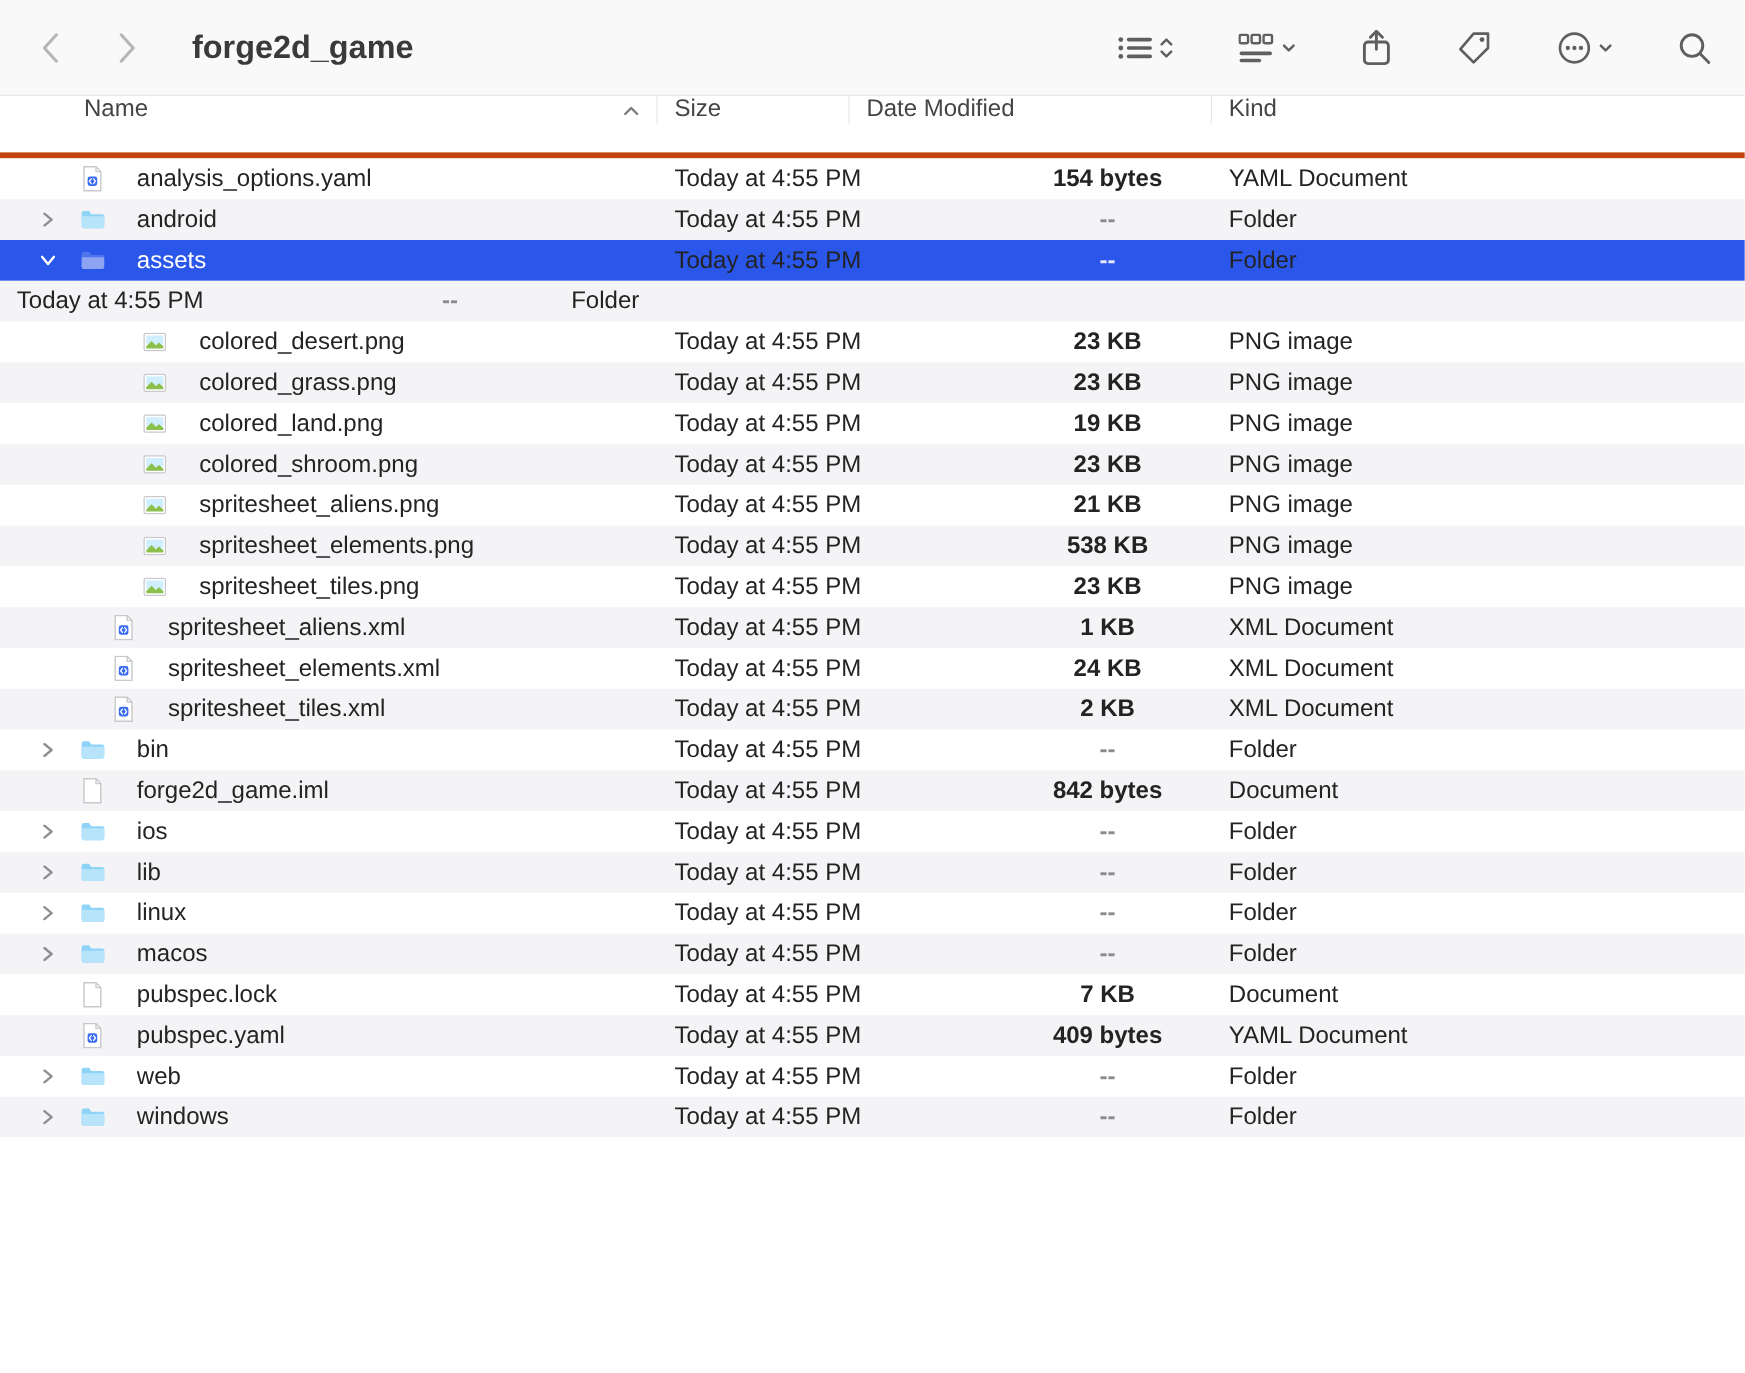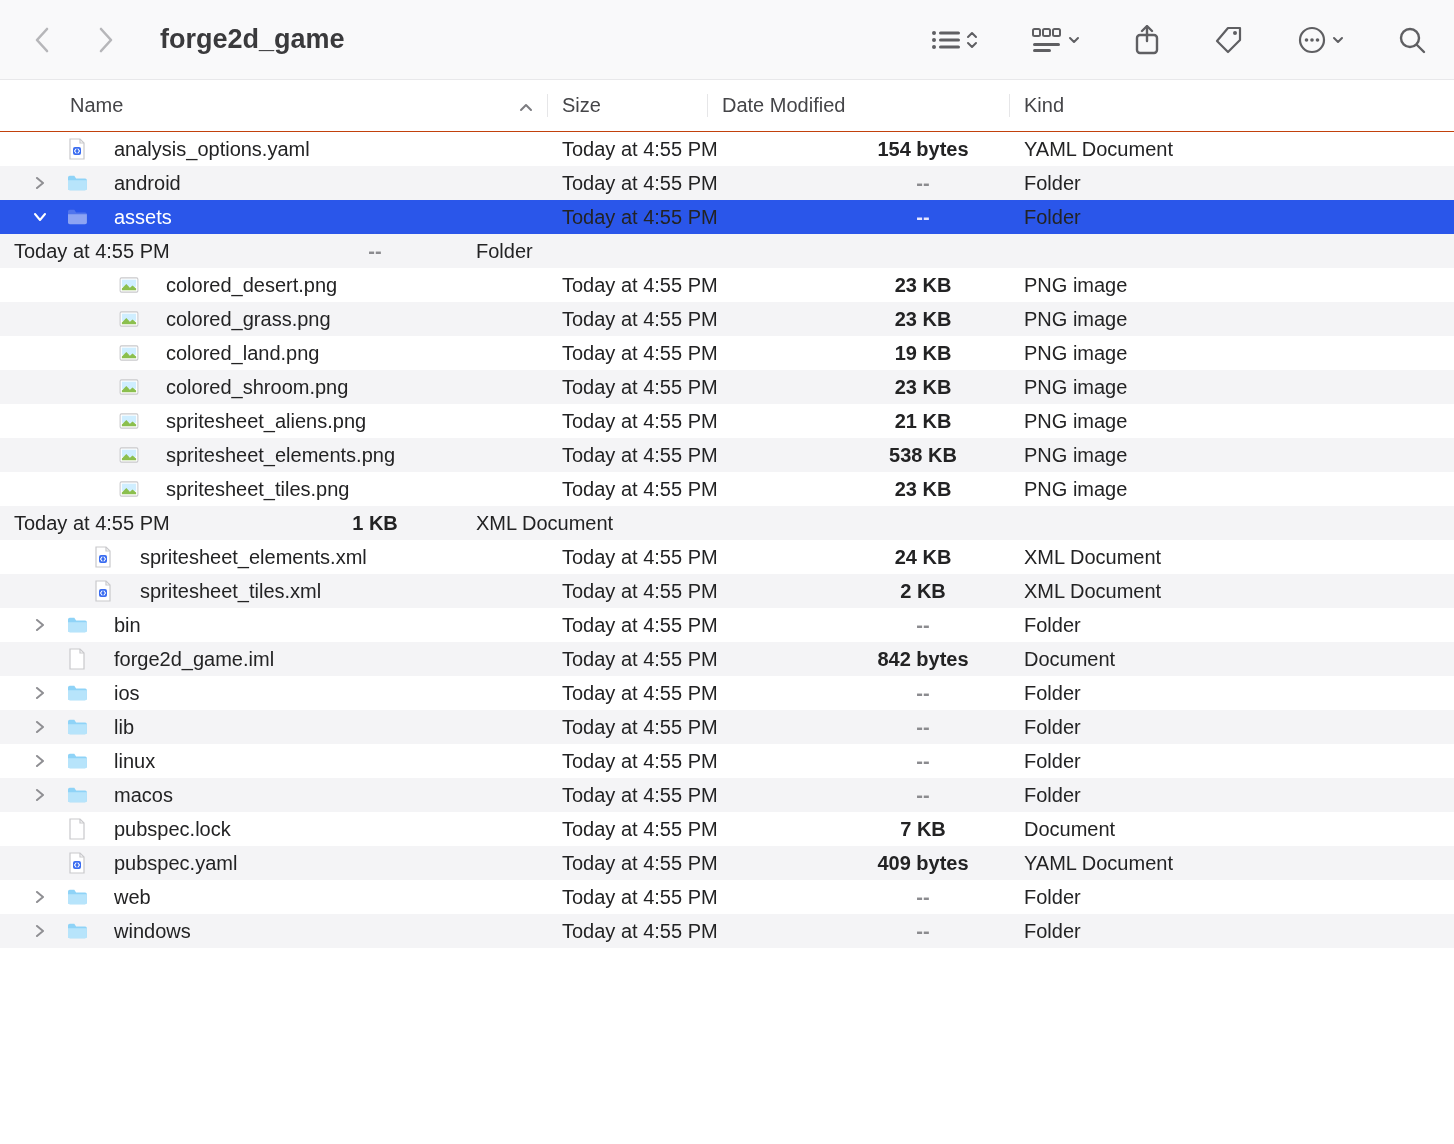--- a/index.html
+++ b/index.html
@@ -19,22 +19,22 @@
   .nav-arrow { width: 28px; height: 28px; display:flex; align-items:center; justify-content:center; color:#b6b6b9; cursor:pointer; }
   .title { font-size: 27px; font-weight: 700; color:#3a3a3c; margin-left: 10px;}
   .toolbar-right { display:flex; align-items:center; gap: 54px; color:#5a5a5d; }
   .tb-btn { display:flex; align-items:center; justify-content:center; gap:6px; cursor:pointer; color:#5f5f62; }
   .tb-btn svg { display:block; }
 
   
   .header-row {
     display:flex;
     height: 52px;
-    border-bottom: 1px solid #c2410c;
-    align-items: center;
+    border-bottom: 5px solid #c2410c;
+    align-items: flex-start;
     font-size: 20px;
     color:#454548;
     background:#ffffff;
   }
   .hcell { display:flex; align-items:center; padding: 0 14px; border-right:1px solid #e6e6e8; position:relative; }
   .hcell:last-child { border-right:none; }
   .hname { width:548px; padding-left: 70px; justify-content:space-between; }
   .hdate { width:302px; }
   .hsize { width:160px; }
   .hkind { flex:1; }
@@ -350,204 +350,217 @@
     <path d="M3 13 L8 8 L12 12 L15 9.5 L19 13 L19 15 L3 15 Z" fill="#8bbf4e"></path>
   </svg>
         </div>
         <span class="label">spritesheet_tiles.png</span>
       </div>
       <div class="cell-date">Today at 4:55 PM</div>
       <div class="cell-size">23 KB</div>
       <div class="cell-kind">PNG image</div>
     </div>
     <div class="row stripe-even">
-      <div class="cell-date">Today at 4:55 PM</div>
-      <div class="cell-size">1 KB</div>
-      <div class="cell-kind">XML Document</div>
-    </div>
-    <div class="row stripe-odd">
       <div class="cell-name">
         <div class="indent-pad" style="width: 40px;"></div>
         <div class="disclosure blank"></div>
         <div class="icon">
           <svg class="file-svg" viewBox="0 0 18 22">
     <path d="M2 1 L12 1 L16 5 L16 21 L2 21 Z" fill="#ffffff" stroke="#c9c9cc" stroke-width="1.2"></path>
     <path d="M12 1 L12 5 L16 5" fill="none" stroke="#c9c9cc" stroke-width="1.2"></path>
     <rect x="5" y="9" width="8" height="8" rx="2" fill="#3a6cf0"></rect>
     <path d="M8 11 L6.5 13 L8 15 M10 11 L11.5 13 L10 15" stroke="#ffffff" stroke-width="1.1" fill="none" stroke-linecap="round" stroke-linejoin="round"></path>
   </svg>
         </div>
-        <span class="label">spritesheet_elements.xml</span>
-      </div>
-      <div class="cell-date">Today at 4:55 PM</div>
-      <div class="cell-size">24 KB</div>
+        <span class="label">spritesheet_aliens.xml</span>
+      </div>
+      <div class="cell-date">Today at 4:55 PM</div>
+      <div class="cell-size">1 KB</div>
       <div class="cell-kind">XML Document</div>
     </div>
-    <div class="row stripe-even">
+    <div class="row stripe-odd">
       <div class="cell-name">
         <div class="indent-pad" style="width: 40px;"></div>
         <div class="disclosure blank"></div>
         <div class="icon">
           <svg class="file-svg" viewBox="0 0 18 22">
     <path d="M2 1 L12 1 L16 5 L16 21 L2 21 Z" fill="#ffffff" stroke="#c9c9cc" stroke-width="1.2"></path>
     <path d="M12 1 L12 5 L16 5" fill="none" stroke="#c9c9cc" stroke-width="1.2"></path>
     <rect x="5" y="9" width="8" height="8" rx="2" fill="#3a6cf0"></rect>
     <path d="M8 11 L6.5 13 L8 15 M10 11 L11.5 13 L10 15" stroke="#ffffff" stroke-width="1.1" fill="none" stroke-linecap="round" stroke-linejoin="round"></path>
   </svg>
         </div>
-        <span class="label">spritesheet_tiles.xml</span>
-      </div>
-      <div class="cell-date">Today at 4:55 PM</div>
-      <div class="cell-size">2 KB</div>
+        <span class="label">spritesheet_elements.xml</span>
+      </div>
+      <div class="cell-date">Today at 4:55 PM</div>
+      <div class="cell-size">24 KB</div>
       <div class="cell-kind">XML Document</div>
     </div>
-    <div class="row stripe-odd">
-      <div class="cell-name">
-        <div class="indent-pad" style="width: 14px;"></div>
-        <div class="disclosure">
-          <svg width="10" height="12" viewBox="0 0 10 12">
-            <path d="M2 1 L8 6 L2 11" stroke="#8f8f93" stroke-width="2" fill="none" stroke-linecap="round" stroke-linejoin="round"></path>
-          </svg>
-        </div>
-        <div class="icon">
-          <svg class="folder-svg" viewBox="0 0 24 20">
-    <path d="M2 4 Q2 2 4 2 L9 2 L11 5 L21 5 Q23 5 23 7 L23 16 Q23 18 21 18 L4 18 Q2 18 2 16 Z" fill="#8fd3f7"></path>
-    <path d="M2 7 L23 7 L23 16 Q23 18 21 18 L4 18 Q2 18 2 16 Z" fill="#b7e4fb"></path>
-  </svg>
-        </div>
-        <span class="label">bin</span>
-      </div>
-      <div class="cell-date">Today at 4:55 PM</div>
-      <div class="cell-size muted">--</div>
-      <div class="cell-kind">Folder</div>
-    </div>
-    <div class="row stripe-even">
-      <div class="cell-name">
-        <div class="indent-pad" style="width: 14px;"></div>
-        <div class="disclosure blank"></div>
-        <div class="icon">
-          <svg class="file-svg" viewBox="0 0 18 22">
-    <path d="M2 1 L12 1 L16 5 L16 21 L2 21 Z" fill="#ffffff" stroke="#c9c9cc" stroke-width="1.2"></path>
-    <path d="M12 1 L12 5 L16 5" fill="none" stroke="#c9c9cc" stroke-width="1.2"></path>
-  </svg>
-        </div>
-        <span class="label">forge2d_game.iml</span>
-      </div>
-      <div class="cell-date">Today at 4:55 PM</div>
-      <div class="cell-size">842 bytes</div>
-      <div class="cell-kind">Document</div>
-    </div>
-    <div class="row stripe-odd">
-      <div class="cell-name">
-        <div class="indent-pad" style="width: 14px;"></div>
-        <div class="disclosure">
-          <svg width="10" height="12" viewBox="0 0 10 12">
-            <path d="M2 1 L8 6 L2 11" stroke="#8f8f93" stroke-width="2" fill="none" stroke-linecap="round" stroke-linejoin="round"></path>
-          </svg>
-        </div>
-        <div class="icon">
-          <svg class="folder-svg" viewBox="0 0 24 20">
-    <path d="M2 4 Q2 2 4 2 L9 2 L11 5 L21 5 Q23 5 23 7 L23 16 Q23 18 21 18 L4 18 Q2 18 2 16 Z" fill="#8fd3f7"></path>
-    <path d="M2 7 L23 7 L23 16 Q23 18 21 18 L4 18 Q2 18 2 16 Z" fill="#b7e4fb"></path>
-  </svg>
-        </div>
-        <span class="label">ios</span>
-      </div>
-      <div class="cell-date">Today at 4:55 PM</div>
-      <div class="cell-size muted">--</div>
-      <div class="cell-kind">Folder</div>
-    </div>
-    <div class="row stripe-even">
-      <div class="cell-name">
-        <div class="indent-pad" style="width: 14px;"></div>
-        <div class="disclosure">
-          <svg width="10" height="12" viewBox="0 0 10 12">
-            <path d="M2 1 L8 6 L2 11" stroke="#8f8f93" stroke-width="2" fill="none" stroke-linecap="round" stroke-linejoin="round"></path>
-          </svg>
-        </div>
-        <div class="icon">
-          <svg class="folder-svg" viewBox="0 0 24 20">
-    <path d="M2 4 Q2 2 4 2 L9 2 L11 5 L21 5 Q23 5 23 7 L23 16 Q23 18 21 18 L4 18 Q2 18 2 16 Z" fill="#8fd3f7"></path>
-    <path d="M2 7 L23 7 L23 16 Q23 18 21 18 L4 18 Q2 18 2 16 Z" fill="#b7e4fb"></path>
-  </svg>
-        </div>
-        <span class="label">lib</span>
-      </div>
-      <div class="cell-date">Today at 4:55 PM</div>
-      <div class="cell-size muted">--</div>
-      <div class="cell-kind">Folder</div>
-    </div>
-    <div class="row stripe-odd">
-      <div class="cell-name">
-        <div class="indent-pad" style="width: 14px;"></div>
-        <div class="disclosure">
-          <svg width="10" height="12" viewBox="0 0 10 12">
-            <path d="M2 1 L8 6 L2 11" stroke="#8f8f93" stroke-width="2" fill="none" stroke-linecap="round" stroke-linejoin="round"></path>
-          </svg>
-        </div>
-        <div class="icon">
-          <svg class="folder-svg" viewBox="0 0 24 20">
-    <path d="M2 4 Q2 2 4 2 L9 2 L11 5 L21 5 Q23 5 23 7 L23 16 Q23 18 21 18 L4 18 Q2 18 2 16 Z" fill="#8fd3f7"></path>
-    <path d="M2 7 L23 7 L23 16 Q23 18 21 18 L4 18 Q2 18 2 16 Z" fill="#b7e4fb"></path>
-  </svg>
-        </div>
-        <span class="label">linux</span>
-      </div>
-      <div class="cell-date">Today at 4:55 PM</div>
-      <div class="cell-size muted">--</div>
-      <div class="cell-kind">Folder</div>
-    </div>
-    <div class="row stripe-even">
-      <div class="cell-name">
-        <div class="indent-pad" style="width: 14px;"></div>
-        <div class="disclosure">
-          <svg width="10" height="12" viewBox="0 0 10 12">
-            <path d="M2 1 L8 6 L2 11" stroke="#8f8f93" stroke-width="2" fill="none" stroke-linecap="round" stroke-linejoin="round"></path>
-          </svg>
-        </div>
-        <div class="icon">
-          <svg class="folder-svg" viewBox="0 0 24 20">
-    <path d="M2 4 Q2 2 4 2 L9 2 L11 5 L21 5 Q23 5 23 7 L23 16 Q23 18 21 18 L4 18 Q2 18 2 16 Z" fill="#8fd3f7"></path>
-    <path d="M2 7 L23 7 L23 16 Q23 18 21 18 L4 18 Q2 18 2 16 Z" fill="#b7e4fb"></path>
-  </svg>
-        </div>
-        <span class="label">macos</span>
-      </div>
-      <div class="cell-date">Today at 4:55 PM</div>
-      <div class="cell-size muted">--</div>
-      <div class="cell-kind">Folder</div>
-    </div>
-    <div class="row stripe-odd">
-      <div class="cell-name">
-        <div class="indent-pad" style="width: 14px;"></div>
-        <div class="disclosure blank"></div>
-        <div class="icon">
-          <svg class="file-svg" viewBox="0 0 18 22">
-    <path d="M2 1 L12 1 L16 5 L16 21 L2 21 Z" fill="#ffffff" stroke="#c9c9cc" stroke-width="1.2"></path>
-    <path d="M12 1 L12 5 L16 5" fill="none" stroke="#c9c9cc" stroke-width="1.2"></path>
-  </svg>
-        </div>
-        <span class="label">pubspec.lock</span>
-      </div>
-      <div class="cell-date">Today at 4:55 PM</div>
-      <div class="cell-size">7 KB</div>
-      <div class="cell-kind">Document</div>
-    </div>
-    <div class="row stripe-even">
-      <div class="cell-name">
-        <div class="indent-pad" style="width: 14px;"></div>
+    <div class="row stripe-even">
+      <div class="cell-name">
+        <div class="indent-pad" style="width: 40px;"></div>
         <div class="disclosure blank"></div>
         <div class="icon">
           <svg class="file-svg" viewBox="0 0 18 22">
     <path d="M2 1 L12 1 L16 5 L16 21 L2 21 Z" fill="#ffffff" stroke="#c9c9cc" stroke-width="1.2"></path>
     <path d="M12 1 L12 5 L16 5" fill="none" stroke="#c9c9cc" stroke-width="1.2"></path>
     <rect x="5" y="9" width="8" height="8" rx="2" fill="#3a6cf0"></rect>
     <path d="M8 11 L6.5 13 L8 15 M10 11 L11.5 13 L10 15" stroke="#ffffff" stroke-width="1.1" fill="none" stroke-linecap="round" stroke-linejoin="round"></path>
   </svg>
         </div>
+        <span class="label">spritesheet_tiles.xml</span>
+      </div>
+      <div class="cell-date">Today at 4:55 PM</div>
+      <div class="cell-size">2 KB</div>
+      <div class="cell-kind">XML Document</div>
+    </div>
+    <div class="row stripe-odd">
+      <div class="cell-name">
+        <div class="indent-pad" style="width: 14px;"></div>
+        <div class="disclosure">
+          <svg width="10" height="12" viewBox="0 0 10 12">
+            <path d="M2 1 L8 6 L2 11" stroke="#8f8f93" stroke-width="2" fill="none" stroke-linecap="round" stroke-linejoin="round"></path>
+          </svg>
+        </div>
+        <div class="icon">
+          <svg class="folder-svg" viewBox="0 0 24 20">
+    <path d="M2 4 Q2 2 4 2 L9 2 L11 5 L21 5 Q23 5 23 7 L23 16 Q23 18 21 18 L4 18 Q2 18 2 16 Z" fill="#8fd3f7"></path>
+    <path d="M2 7 L23 7 L23 16 Q23 18 21 18 L4 18 Q2 18 2 16 Z" fill="#b7e4fb"></path>
+  </svg>
+        </div>
+        <span class="label">bin</span>
+      </div>
+      <div class="cell-date">Today at 4:55 PM</div>
+      <div class="cell-size muted">--</div>
+      <div class="cell-kind">Folder</div>
+    </div>
+    <div class="row stripe-even">
+      <div class="cell-name">
+        <div class="indent-pad" style="width: 14px;"></div>
+        <div class="disclosure blank"></div>
+        <div class="icon">
+          <svg class="file-svg" viewBox="0 0 18 22">
+    <path d="M2 1 L12 1 L16 5 L16 21 L2 21 Z" fill="#ffffff" stroke="#c9c9cc" stroke-width="1.2"></path>
+    <path d="M12 1 L12 5 L16 5" fill="none" stroke="#c9c9cc" stroke-width="1.2"></path>
+  </svg>
+        </div>
+        <span class="label">forge2d_game.iml</span>
+      </div>
+      <div class="cell-date">Today at 4:55 PM</div>
+      <div class="cell-size">842 bytes</div>
+      <div class="cell-kind">Document</div>
+    </div>
+    <div class="row stripe-odd">
+      <div class="cell-name">
+        <div class="indent-pad" style="width: 14px;"></div>
+        <div class="disclosure">
+          <svg width="10" height="12" viewBox="0 0 10 12">
+            <path d="M2 1 L8 6 L2 11" stroke="#8f8f93" stroke-width="2" fill="none" stroke-linecap="round" stroke-linejoin="round"></path>
+          </svg>
+        </div>
+        <div class="icon">
+          <svg class="folder-svg" viewBox="0 0 24 20">
+    <path d="M2 4 Q2 2 4 2 L9 2 L11 5 L21 5 Q23 5 23 7 L23 16 Q23 18 21 18 L4 18 Q2 18 2 16 Z" fill="#8fd3f7"></path>
+    <path d="M2 7 L23 7 L23 16 Q23 18 21 18 L4 18 Q2 18 2 16 Z" fill="#b7e4fb"></path>
+  </svg>
+        </div>
+        <span class="label">ios</span>
+      </div>
+      <div class="cell-date">Today at 4:55 PM</div>
+      <div class="cell-size muted">--</div>
+      <div class="cell-kind">Folder</div>
+    </div>
+    <div class="row stripe-even">
+      <div class="cell-name">
+        <div class="indent-pad" style="width: 14px;"></div>
+        <div class="disclosure">
+          <svg width="10" height="12" viewBox="0 0 10 12">
+            <path d="M2 1 L8 6 L2 11" stroke="#8f8f93" stroke-width="2" fill="none" stroke-linecap="round" stroke-linejoin="round"></path>
+          </svg>
+        </div>
+        <div class="icon">
+          <svg class="folder-svg" viewBox="0 0 24 20">
+    <path d="M2 4 Q2 2 4 2 L9 2 L11 5 L21 5 Q23 5 23 7 L23 16 Q23 18 21 18 L4 18 Q2 18 2 16 Z" fill="#8fd3f7"></path>
+    <path d="M2 7 L23 7 L23 16 Q23 18 21 18 L4 18 Q2 18 2 16 Z" fill="#b7e4fb"></path>
+  </svg>
+        </div>
+        <span class="label">lib</span>
+      </div>
+      <div class="cell-date">Today at 4:55 PM</div>
+      <div class="cell-size muted">--</div>
+      <div class="cell-kind">Folder</div>
+    </div>
+    <div class="row stripe-odd">
+      <div class="cell-name">
+        <div class="indent-pad" style="width: 14px;"></div>
+        <div class="disclosure">
+          <svg width="10" height="12" viewBox="0 0 10 12">
+            <path d="M2 1 L8 6 L2 11" stroke="#8f8f93" stroke-width="2" fill="none" stroke-linecap="round" stroke-linejoin="round"></path>
+          </svg>
+        </div>
+        <div class="icon">
+          <svg class="folder-svg" viewBox="0 0 24 20">
+    <path d="M2 4 Q2 2 4 2 L9 2 L11 5 L21 5 Q23 5 23 7 L23 16 Q23 18 21 18 L4 18 Q2 18 2 16 Z" fill="#8fd3f7"></path>
+    <path d="M2 7 L23 7 L23 16 Q23 18 21 18 L4 18 Q2 18 2 16 Z" fill="#b7e4fb"></path>
+  </svg>
+        </div>
+        <span class="label">linux</span>
+      </div>
+      <div class="cell-date">Today at 4:55 PM</div>
+      <div class="cell-size muted">--</div>
+      <div class="cell-kind">Folder</div>
+    </div>
+    <div class="row stripe-even">
+      <div class="cell-name">
+        <div class="indent-pad" style="width: 14px;"></div>
+        <div class="disclosure">
+          <svg width="10" height="12" viewBox="0 0 10 12">
+            <path d="M2 1 L8 6 L2 11" stroke="#8f8f93" stroke-width="2" fill="none" stroke-linecap="round" stroke-linejoin="round"></path>
+          </svg>
+        </div>
+        <div class="icon">
+          <svg class="folder-svg" viewBox="0 0 24 20">
+    <path d="M2 4 Q2 2 4 2 L9 2 L11 5 L21 5 Q23 5 23 7 L23 16 Q23 18 21 18 L4 18 Q2 18 2 16 Z" fill="#8fd3f7"></path>
+    <path d="M2 7 L23 7 L23 16 Q23 18 21 18 L4 18 Q2 18 2 16 Z" fill="#b7e4fb"></path>
+  </svg>
+        </div>
+        <span class="label">macos</span>
+      </div>
+      <div class="cell-date">Today at 4:55 PM</div>
+      <div class="cell-size muted">--</div>
+      <div class="cell-kind">Folder</div>
+    </div>
+    <div class="row stripe-odd">
+      <div class="cell-name">
+        <div class="indent-pad" style="width: 14px;"></div>
+        <div class="disclosure blank"></div>
+        <div class="icon">
+          <svg class="file-svg" viewBox="0 0 18 22">
+    <path d="M2 1 L12 1 L16 5 L16 21 L2 21 Z" fill="#ffffff" stroke="#c9c9cc" stroke-width="1.2"></path>
+    <path d="M12 1 L12 5 L16 5" fill="none" stroke="#c9c9cc" stroke-width="1.2"></path>
+  </svg>
+        </div>
+        <span class="label">pubspec.lock</span>
+      </div>
+      <div class="cell-date">Today at 4:55 PM</div>
+      <div class="cell-size">7 KB</div>
+      <div class="cell-kind">Document</div>
+    </div>
+    <div class="row stripe-even">
+      <div class="cell-name">
+        <div class="indent-pad" style="width: 14px;"></div>
+        <div class="disclosure blank"></div>
+        <div class="icon">
+          <svg class="file-svg" viewBox="0 0 18 22">
+    <path d="M2 1 L12 1 L16 5 L16 21 L2 21 Z" fill="#ffffff" stroke="#c9c9cc" stroke-width="1.2"></path>
+    <path d="M12 1 L12 5 L16 5" fill="none" stroke="#c9c9cc" stroke-width="1.2"></path>
+    <rect x="5" y="9" width="8" height="8" rx="2" fill="#3a6cf0"></rect>
+    <path d="M8 11 L6.5 13 L8 15 M10 11 L11.5 13 L10 15" stroke="#ffffff" stroke-width="1.1" fill="none" stroke-linecap="round" stroke-linejoin="round"></path>
+  </svg>
+        </div>
         <span class="label">pubspec.yaml</span>
       </div>
       <div class="cell-date">Today at 4:55 PM</div>
       <div class="cell-size">409 bytes</div>
       <div class="cell-kind">YAML Document</div>
     </div>
     <div class="row stripe-odd">
       <div class="cell-name">
         <div class="indent-pad" style="width: 14px;"></div>
         <div class="disclosure">

